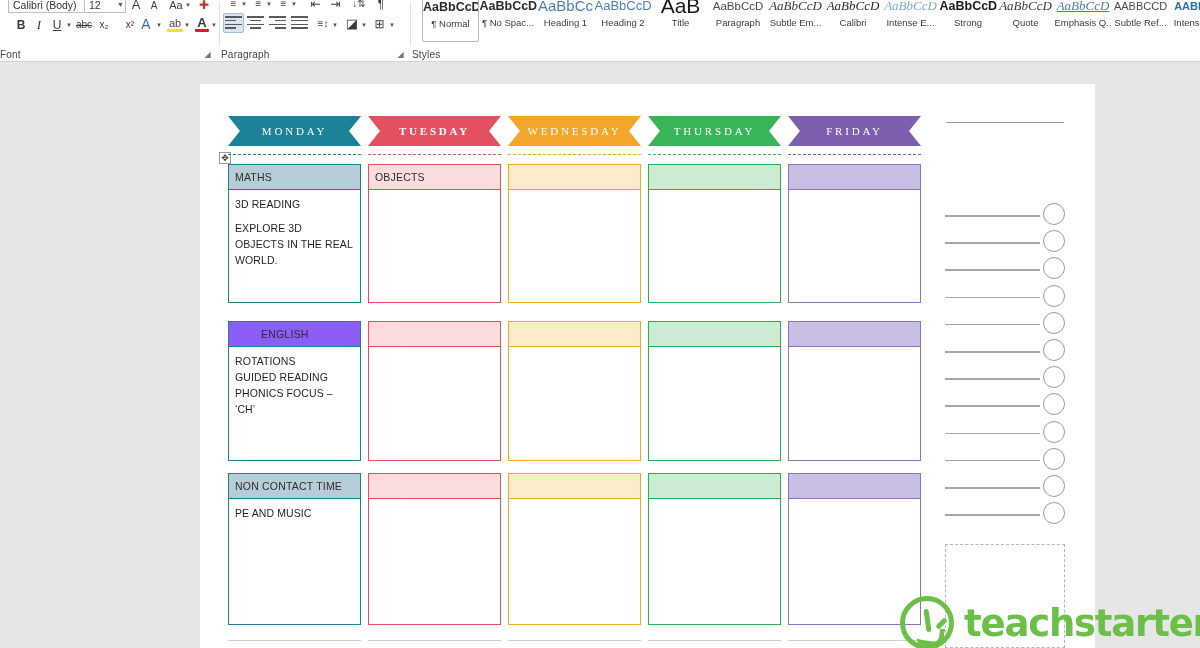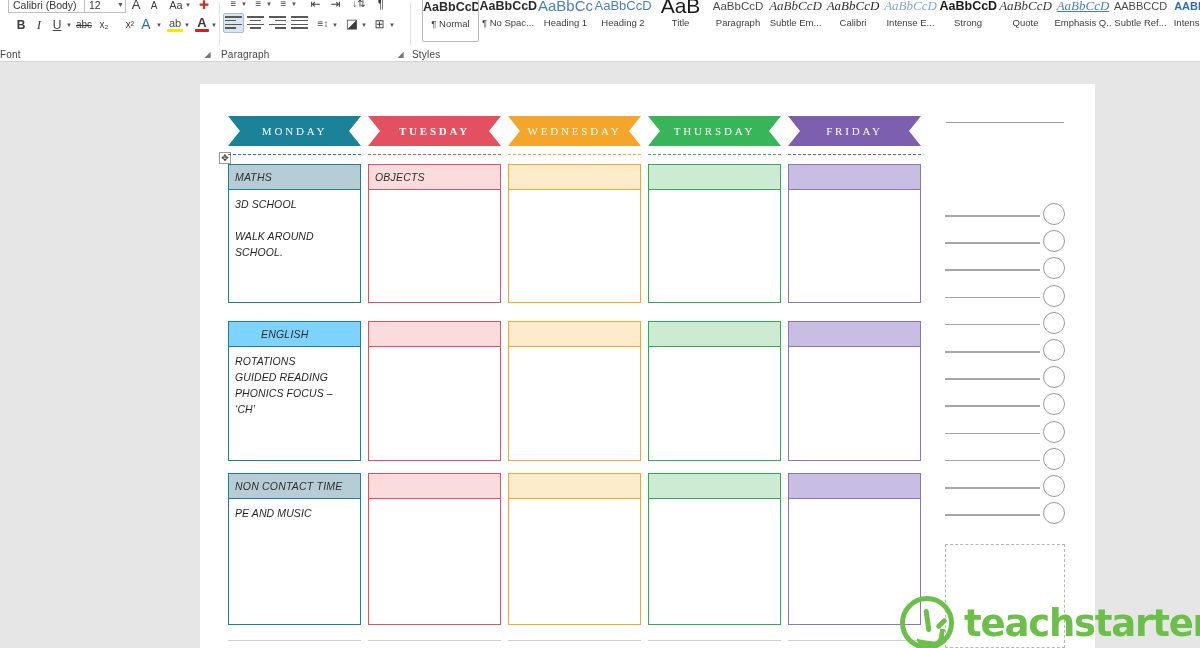--- a/index.html
+++ b/index.html
@@ -101,21 +101,21 @@
     clip-path:polygon(0 0, 100% 0, 92% 50%, 100% 100%, 0 100%, 8% 50%);
   }
 
   .dash {
     position:absolute; height:0; border-top:1.6px dashed;
     top:70px;
   }
 
   
   .card {
-    position:absolute; border:1.6px solid; background:#fff;font-style:italic;
+    position:absolute; border:1.6px solid; background:#fff;
   }
   .card-hd {
     height:25px; border-bottom:1.4px solid; display:flex; align-items:center;
     padding-left:6px; font-size:10.5px; color:#2d2d2d; letter-spacing:.2px;
   }
   .card-bd { padding:6px 6px 0 6px; }
   .card-bd p {
     margin:0; font-size:10.5px; line-height:16px; color:#1f1f1f;
     letter-spacing:.1px; white-space:pre-line;
   }
@@ -320,28 +320,28 @@
   <div id="tbl-handle">✥</div>
 
   <div id="planner">
       <div class="banner-wrap" style="left: 28px; width: 133px; background: rgb(27, 130, 152); clip-path: polygon(0px 0px, 100% 0px, 91% 50%, 100% 100%, 0px 100%, 9% 50%);">
         <div class="banner-in" style="clip-path: none;">MONDAY</div>
       </div>
       <div class="dash" style="left: 28px; width: 133px; border-color: rgb(27, 130, 152);"></div>
       <div class="card" style="left: 28px; top: 80px; width: 133px; height: 139px; border-color: rgb(27, 130, 152);">
         <div class="card-hd" style="background: rgb(183, 205, 214); border-bottom-color: rgb(27, 130, 152);">MATHS</div>
         <div class="card-bd">
-          <p>3D SCHOOL</p>
+          <p>3D READING</p>
           <p class="gap"></p>
+          <p>EXPLORE 3D OBJECTS IN THE REAL WORLD.</p>
           <p class="gap"></p>
-          <p>WALK AROUND SCHOOL.</p>
         </div>
       </div>
       <div class="card" style="left: 28px; top: 237px; width: 133px; height: 140px; border-color: rgb(27, 130, 152);">
-        <div class="card-hd" style="background: #7dd3fc; border-bottom-color: rgb(27, 130, 152); padding-left: 32px;">ENGLISH</div>
+        <div class="card-hd" style="background: #8b5cf6; border-bottom-color: rgb(27, 130, 152); padding-left: 32px;">ENGLISH</div>
         <div class="card-bd">
           <p>ROTATIONS</p>
           <p>GUIDED READING</p>
           <p>PHONICS FOCUS –</p>
           <p>‘CH’</p>
         </div>
       </div>
       <div class="card" style="left: 28px; top: 389px; width: 133px; height: 152px; border-color: rgb(27, 130, 152);">
         <div class="card-hd" style="background: rgb(183, 205, 214); border-bottom-color: rgb(27, 130, 152);">NON CONTACT TIME</div>
         <div class="card-bd">

